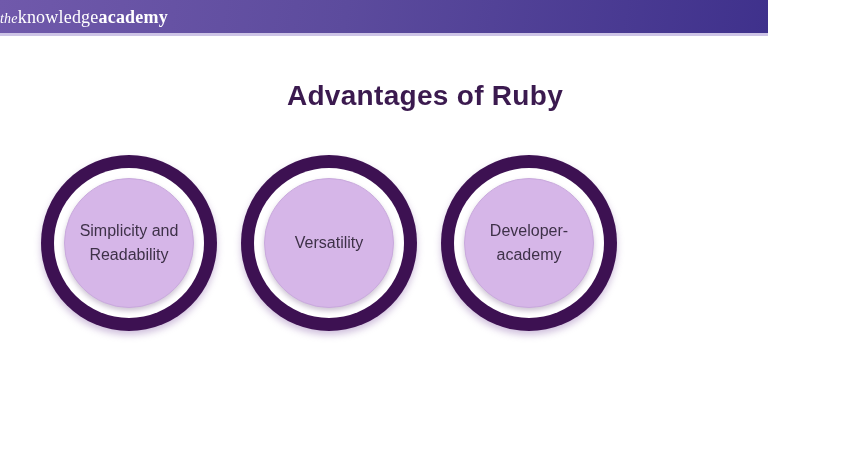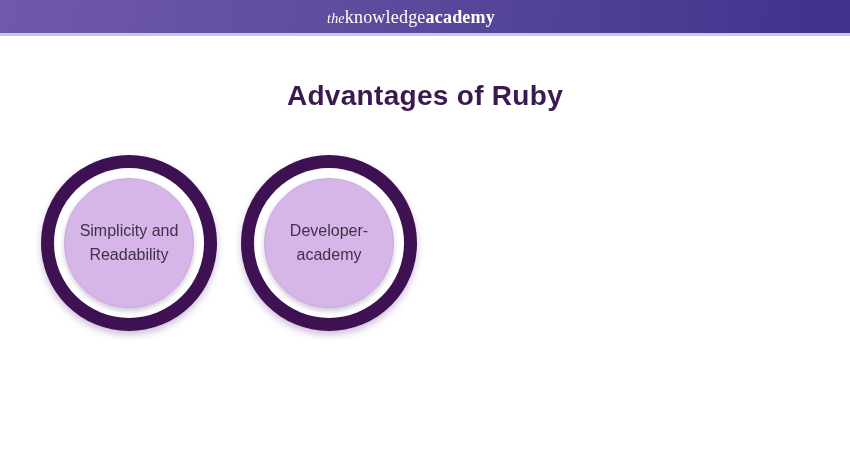--- a/index.html
+++ b/index.html
@@ -12,27 +12,27 @@
     position: relative;
     width: 850px;
     height: 450px;
     background: #ffffff;
     overflow: hidden;
   }
   
   .header {
     position: absolute;
     top: 0; left: 0;
-    width: 850px;
+    width: 768px;
     height: 36px;
     background: linear-gradient(100deg, #7059ab 0%, #5c4b9d 45%, #3f318c 100%);
     border-bottom: 3px solid #cdc4e6;
     display: flex;
     align-items: center;
-    justify-content: center;
+    justify-content: flex-start;
     box-sizing: border-box;
     padding-right: 28px;
   }
   .logo {
     color: #ffffff;
     font-family: "Liberation Serif", serif;
     white-space: nowrap;
     line-height: 1;
     letter-spacing: 0.2px;
   }
@@ -126,20 +126,27 @@
 
     <div class="circle-outer">
       <div class="circle-white">
         <div class="circle-inner">
           <div class="circle-label">Simplicity and
 Readability</div>
         </div>
       </div>
     </div>
 
+    <div class="circle-outer">
+      <div class="circle-white">
+        <div class="circle-inner">
+          <div class="circle-label">Versatility</div>
+        </div>
+      </div>
+    </div>
 
     <div class="circle-outer">
       <div class="circle-white">
         <div class="circle-inner">
           <div class="circle-label">Developer-
 academy</div>
         </div>
       </div>
     </div>
 

